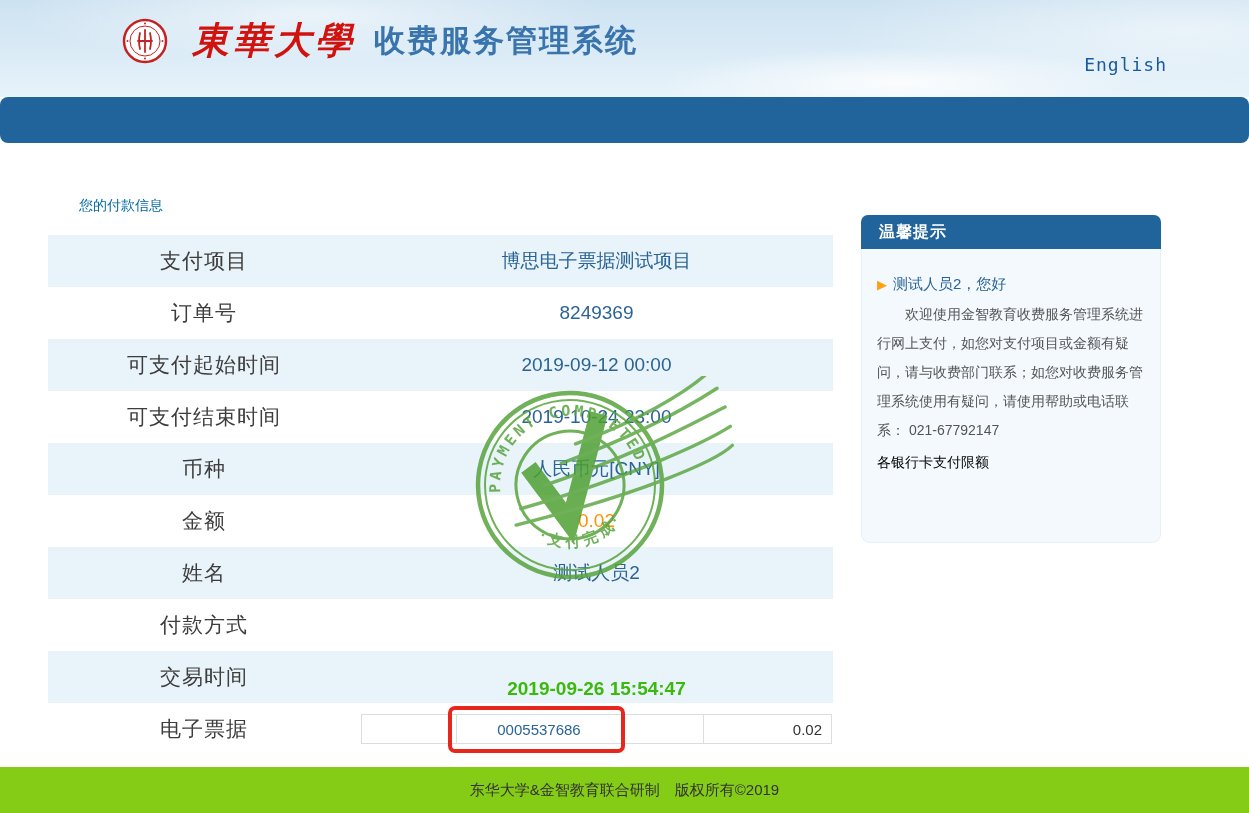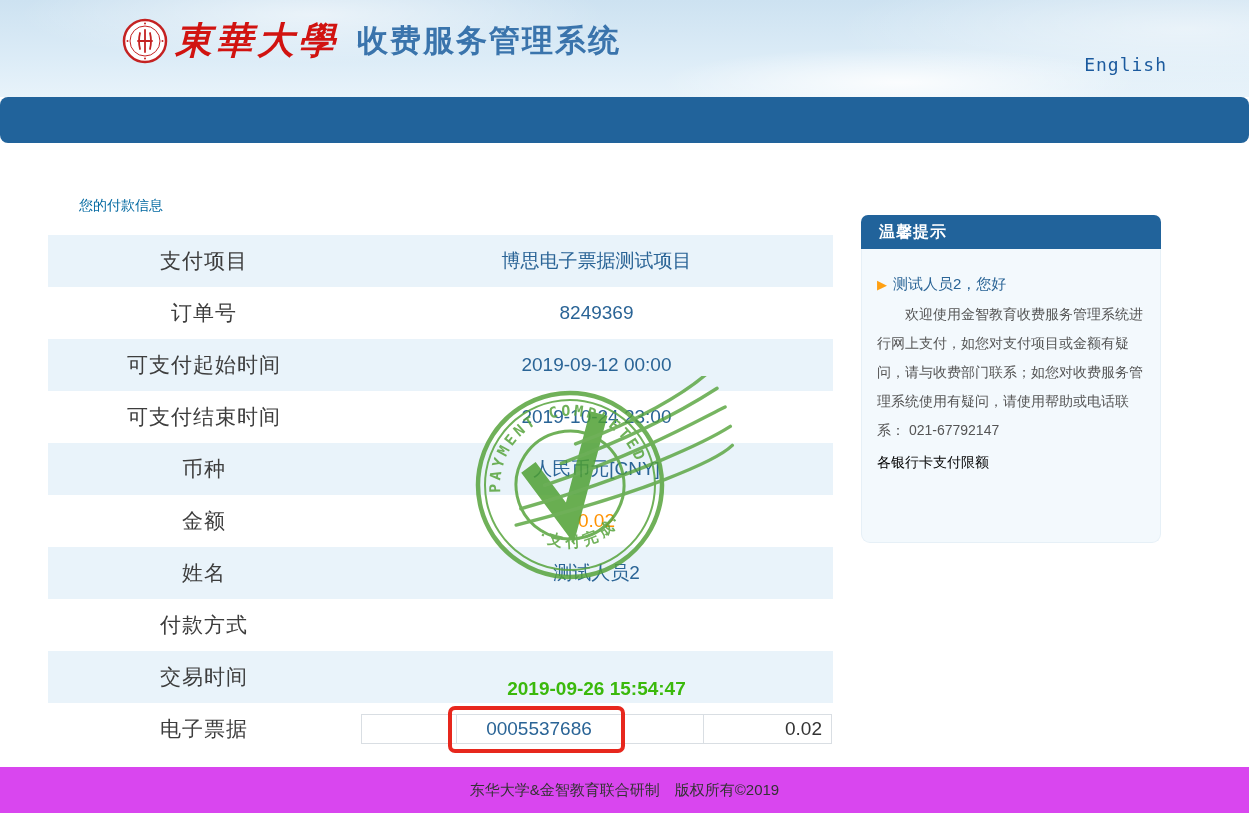--- a/index.html
+++ b/index.html
@@ -12,21 +12,21 @@
     position:absolute; left:0; top:0; width:1249px; height:97px;
     background:
       radial-gradient(ellipse 340px 50px at 72% 85%, rgba(255,255,255,.85), rgba(255,255,255,0) 70%),
       radial-gradient(ellipse 420px 70px at 25% 15%, rgba(255,255,255,.55), rgba(255,255,255,0) 70%),
       radial-gradient(ellipse 500px 90px at 95% 30%, rgba(255,255,255,.5), rgba(255,255,255,0) 70%),
       linear-gradient(180deg,#cde2f1 0%,#dcecf7 60%,#e8f3fa 100%);
   }
   .brand { position:absolute; left:122px; top:16px; display:flex; align-items:center; }
   .logo { width:46px; height:46px; }
   .uni-name {
-    margin-left:7px; font-size:37px; font-weight:bold; font-style:italic;
+    margin-left:24px; font-size:37px; font-weight:bold; font-style:italic;
     color:#d11310; letter-spacing:4px; font-family:"Liberation Serif","DejaVu Serif",serif;
   }
   .sys-title { margin-left:18px; font-size:31px; font-weight:bold; color:#3a74ac; letter-spacing:2px; }
   .english-link {
     position:absolute; right:82px; top:54px; font-family:"DejaVu Sans Mono","Liberation Mono",monospace;
     font-size:18px; color:#1b5a9e; letter-spacing:1px; cursor:pointer; text-decoration:none;
   }
 
   
   .navbar {
@@ -42,21 +42,21 @@
   .row-label { width:312px; text-align:center; font-size:21px; color:#3d3d3d; font-weight:500; letter-spacing:1px; }
   .row-value { flex:1; text-align:center; font-size:19px; color:#2a6496; }
   .row-value.amount  { color:#ff9201; }
   .row-value.success { color:#3bb90c; font-weight:bold;margin-top:24px; }
 
   
   .bill-wrap { flex:1; padding:0 1px; }
   .bill-table { display:flex; height:30px; border:1px solid #d9dee3; background:#fff; }
   .bill-cell {
     display:flex; align-items:center; justify-content:center;
-    border-right:1px solid #d9dee3; font-size:19px; color:#2a6496; position:relative;text-align:right;
+    border-right:1px solid #d9dee3; font-size:15px; color:#2a6496; position:relative;text-align:right;
   }
   .bill-cell:nth-child(1){ width:95px; }
   .bill-cell:nth-child(2){ width:165px; }
   .bill-cell:nth-child(3){ width:82px; }
   .bill-cell:nth-child(4){ flex:1; border-right:none; justify-content:flex-end;
                            padding-right:9px; color:#333; }
   .highlight-box {
     position:absolute; left:-9px; right:-4px; top:-9px; bottom:-10px;
     border:4px solid #e7271d; border-radius:7px; pointer-events:none;
   }
@@ -78,21 +78,21 @@
   }
   .greeting-line { display:flex; align-items:center; margin-bottom:6px; }
   .tip-arrow { color:#ffa012; font-size:13px; margin-right:6px; line-height:1; }
   .greeting-text { font-size:15px; color:#2a6496; }
   .tip-paragraph { font-size:14px; color:#555; line-height:29px; text-indent:2em; margin-bottom:8px; }
   .limit-link { font-size:14px; color:#000000; cursor:pointer; text-decoration:none; }
 
   
   .footer {
     position:absolute; left:0; bottom:0; width:1249px; height:46px;
-    background:#d946ef; text-align:center; line-height:46px;
+    background:#84cc16; text-align:center; line-height:46px;
     font-size:15px; color:#333;
   }
 </style>
 </head>
 <body>
 
 <div class="page">
 
   <div class="header">
     <div class="brand">

